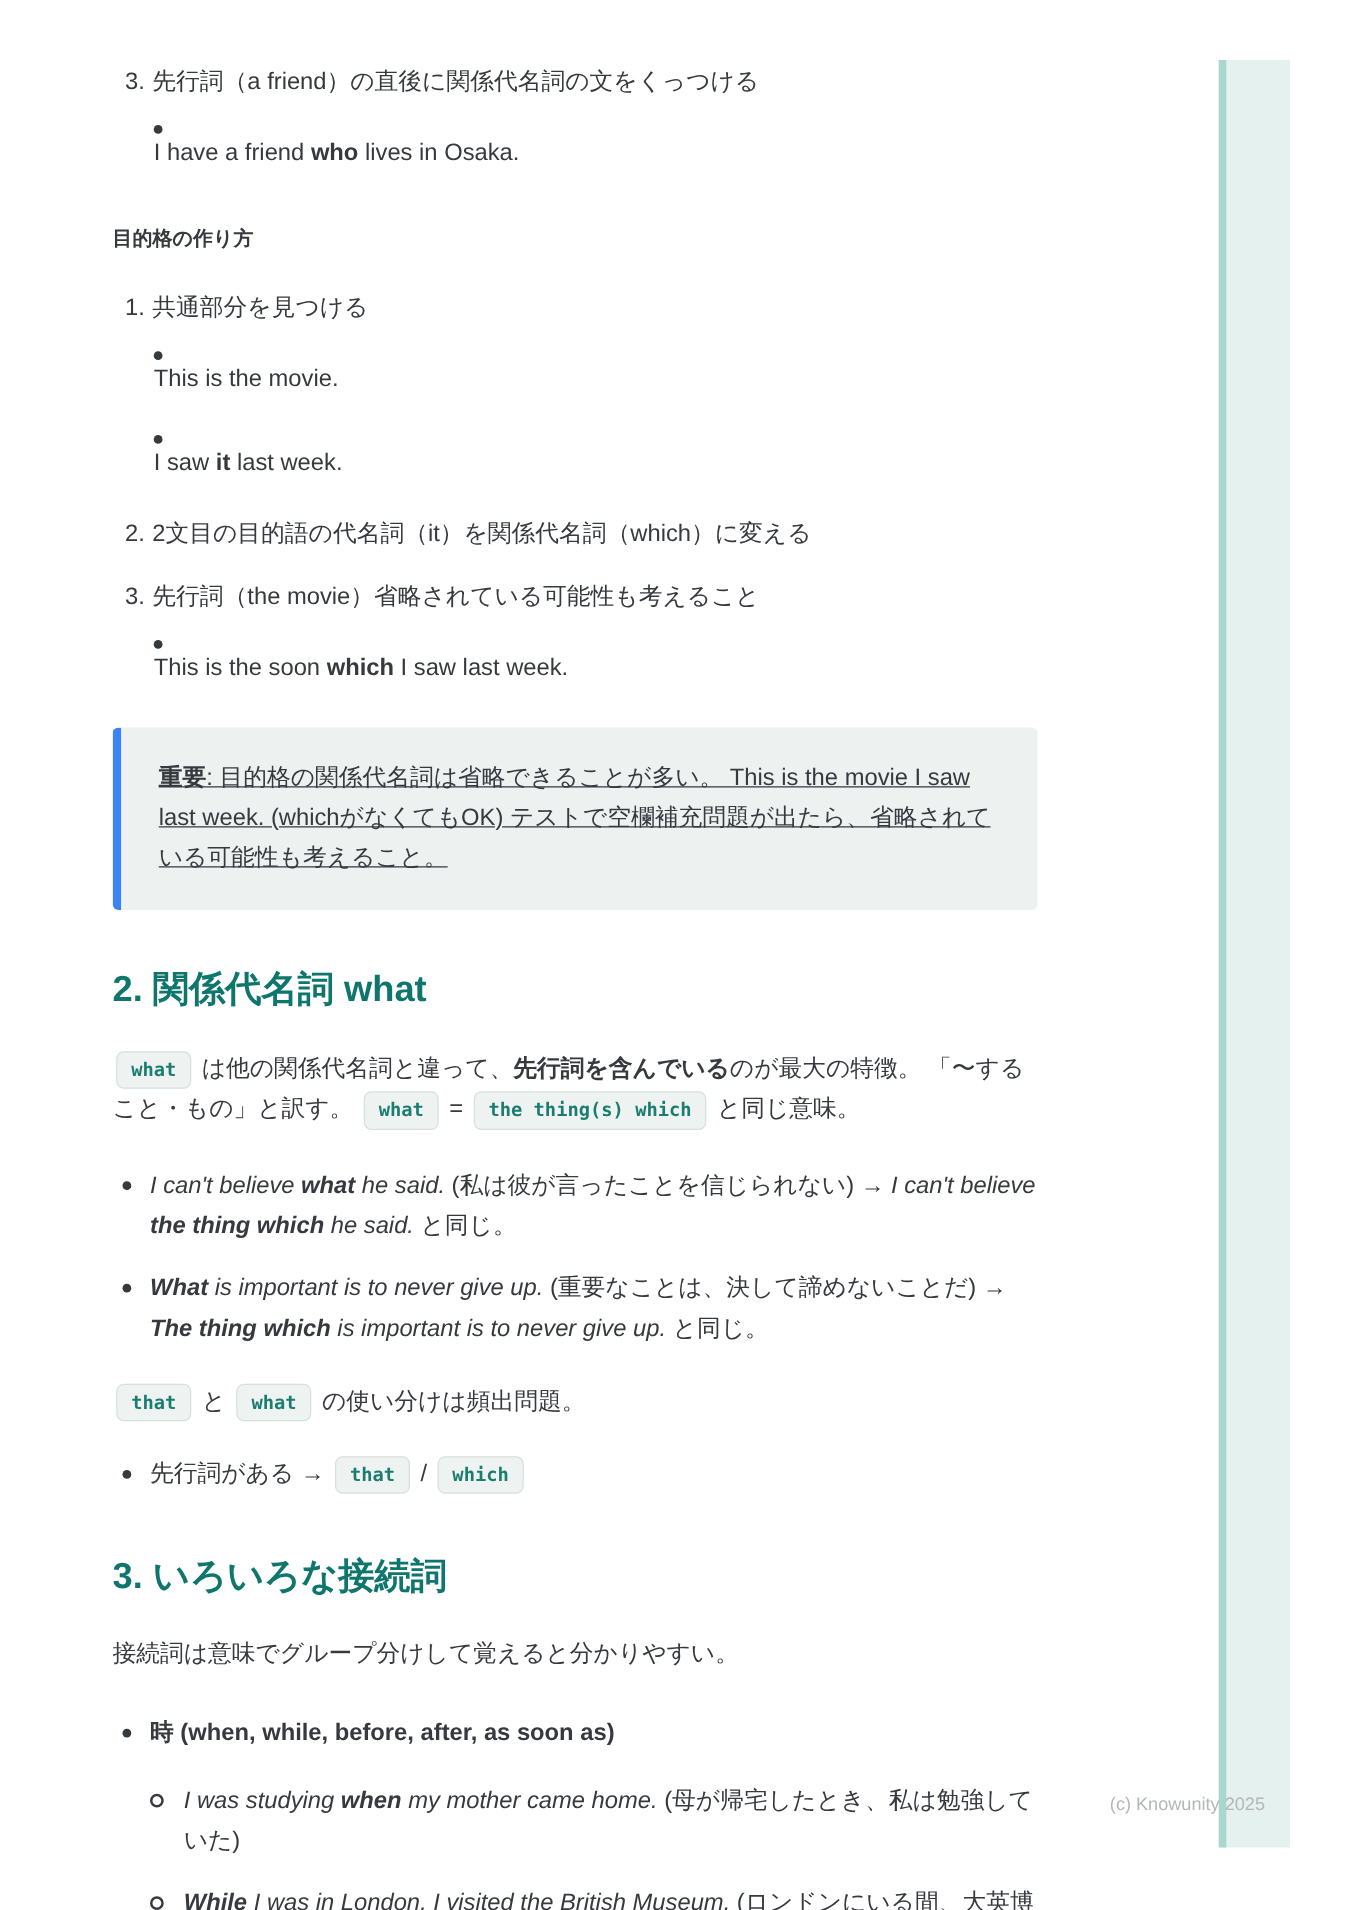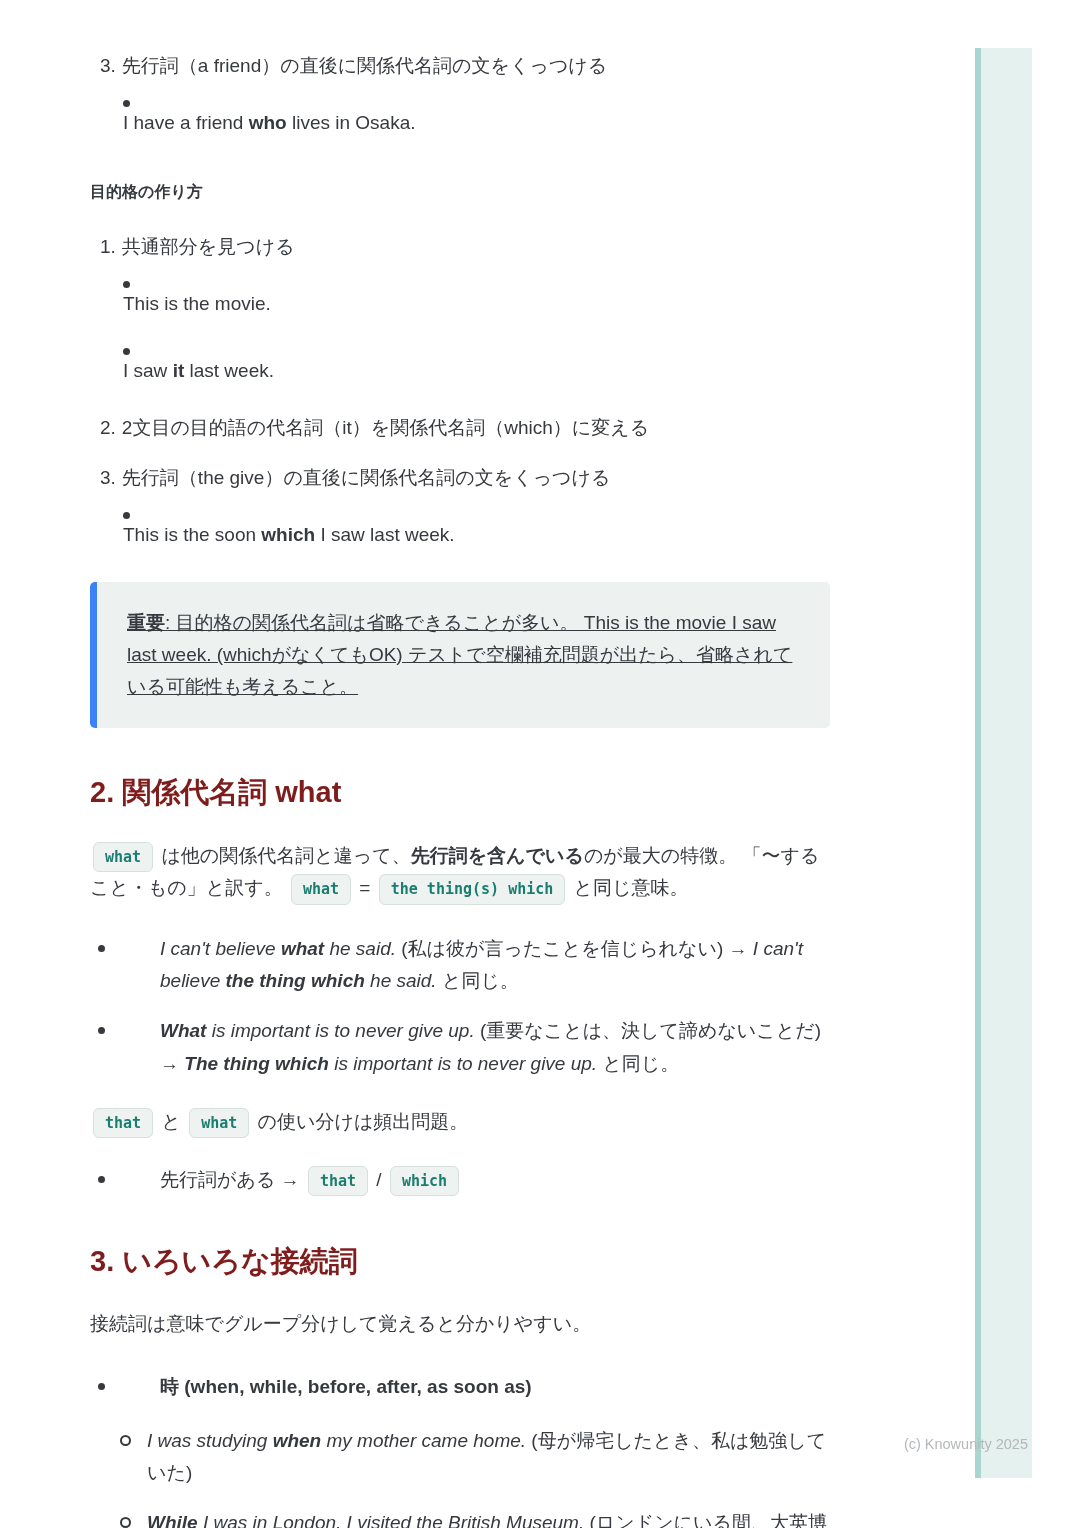--- a/index.html
+++ b/index.html
@@ -10,29 +10,29 @@
   }
   .content{
     position:absolute;left:90px;top:50px;width:740px;
     font-size:19px;line-height:1.7;
   }
   
   .oli{display:flex;align-items:flex-start;padding-left:10px;}
   .oli .num{flex:none;margin-right:6px;}
   
   .brow{display:flex;align-items:flex-start;}
-  .lvl1{padding-left:8px;gap:40px;}
+  .lvl1{padding-left:8px;}
   .lvl2{padding-left:33px;flex-direction:column;}
   .lvl3{padding-left:30px;}
   .dot{flex:none;width:7px;height:7px;border-radius:50%;background:#36393e;margin:12px 15px 0 0;}
   .circ{flex:none;width:7px;height:7px;border-radius:50%;border:2px solid #36393e;background:transparent;margin:10px 16px 0 0;}
   .btext{flex:1;}
   
   .h3{font-weight:bold;font-size:16px;margin:38px 0 26px 0;}
-  .h2{color:#7f1d1d;font-weight:bold;font-size:29px;line-height:1.3;margin:46px 0 28px 0;}
+  .h2{color:#0f766e;font-weight:bold;font-size:29px;line-height:1.3;margin:46px 0 28px 0;}
   
   .mt6{margin-top:6px;}  .mt14{margin-top:14px;} .mt16{margin-top:16px;}
   .mt18{margin-top:18px;} .mt22{margin-top:22px;} .mt24{margin-top:24px;}
   .mt26{margin-top:26px;} .mt28{margin-top:28px;} .mt30{margin-top:30px;}
   
   .callout{
     margin:30px 0 0 0;background:#edf1f0;border-left:7px solid #3b82f6;
     border-radius:5px;padding:25px 30px;line-height:1.7;text-decoration:underline;
   }
   
@@ -46,21 +46,21 @@
   }
   .i{font-style:italic;}
   .bi{font-style:italic;font-weight:bold;}
   b,strong{font-weight:bold;}
   
   .side-strip{
     position:absolute;left:975px;top:48px;width:51px;height:1430px;
     background:#e4f1ee;border-left:6px solid #a9d6ce;z-index:1;
   }
   .copyright{
-    position:absolute;top:1436px;left:16px;width:1012px;text-align:right;
+    position:absolute;top:1436px;left:0;width:1012px;text-align:right;
     font-size:14.5px;color:#b4b7b9;z-index:3;
   }
 </style>
 </head>
 <body>
 
 <div class="content">
 
   <div class="oli">
     <span class="num">3.</span>
@@ -85,21 +85,21 @@
     <span class="dot"></span>
     <div class="btext"><span>I saw </span><strong>it</strong><span> last week.</span></div>
   </div>
 
   <div class="oli mt24">
     <span class="num">2.</span>
     <span>2文目の目的語の代名詞（it）を関係代名詞（which）に変える</span>
   </div>
   <div class="oli mt18">
     <span class="num">3.</span>
-    <span>先行詞（the give）の直後に関係代名詞の文をくっつける</span>
+    <span>先行詞（the movie）省略されている可能性も考えること</span>
   </div>
   <div class="brow lvl2 mt6">
     <span class="dot"></span>
     <div class="btext"><span>This is the soon </span><strong>which</strong><span> I saw last week.</span></div>
   </div>
 
   <div class="callout">
     <strong>重要</strong><span>: 目的格の関係代名詞は省略できることが多い。 This is the movie I saw last week. (whichがなくてもOK) テストで空欄補充問題が出たら、省略されている可能性も考えること。</span>
   </div>
 

